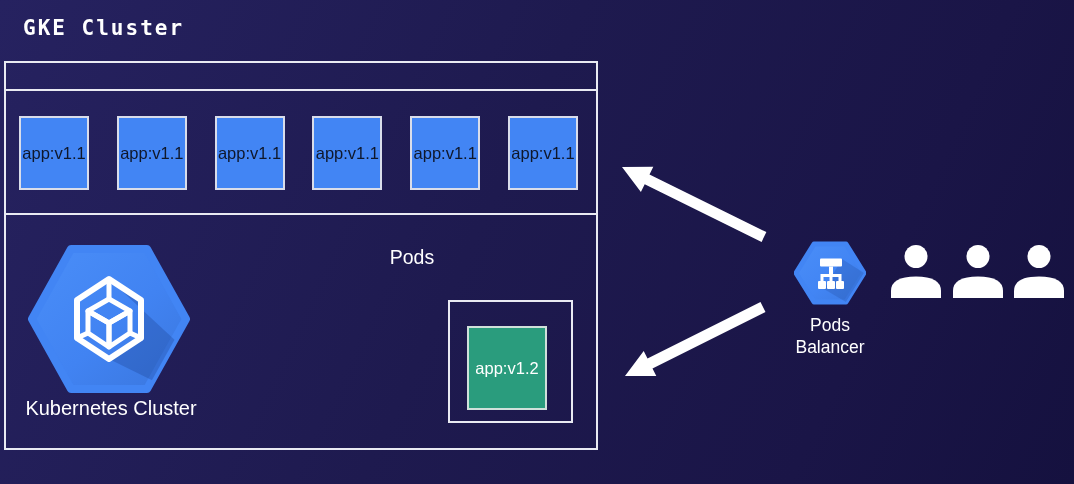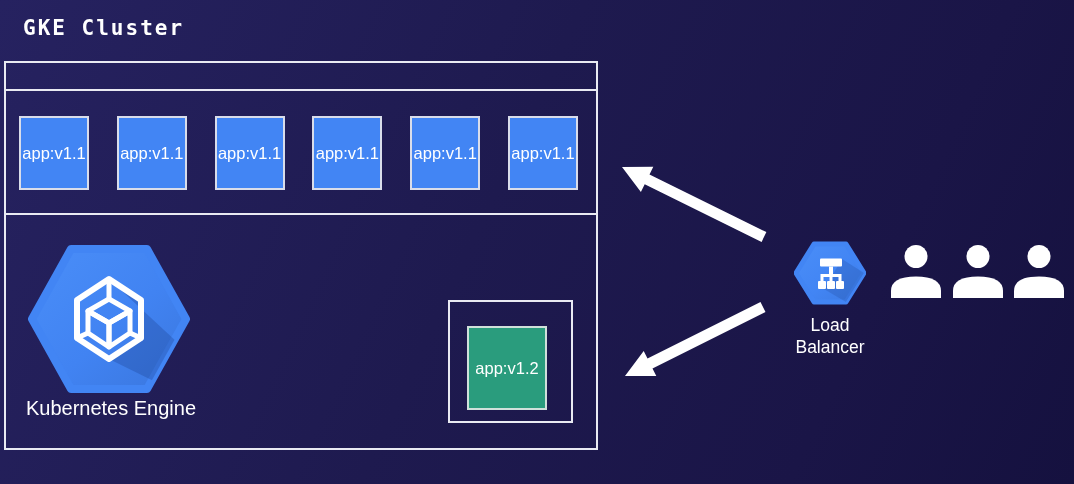--- a/index.html
+++ b/index.html
@@ -25,21 +25,21 @@
   .divider.d1{top:89px;}
   .divider.d2{top:213px;}
   .pods-row{
     position:absolute;left:19px;top:116px;width:559px;height:74px;
     display:flex;justify-content:space-between;align-items:center;
   }
   .pod-v11{
     width:70px;height:74px;box-sizing:border-box;
     background:#4285f4;border:2px solid #d9ddea;
     display:flex;align-items:center;justify-content:center;
-    font-size:16.5px;color:#ffffff;white-space:nowrap;
+    font-size:16.5px;color:#0f172a;white-space:nowrap;
   }
   .pods-label{position:absolute;left:352px;top:246px;width:120px;text-align:center;font-size:19.5px;}
   .gke-icon{position:absolute;left:28px;top:243px;}
   .gke-label{position:absolute;left:18px;top:397px;width:186px;text-align:center;font-size:20px;}
   .v12-box{
     position:absolute;left:448px;top:300px;width:125px;height:123px;
     border:2px solid #e9eaf2;box-sizing:border-box;
   }
   .pod-v12{
     position:absolute;left:467px;top:326px;width:80px;height:84px;box-sizing:border-box;
@@ -69,20 +69,21 @@
 
   <div class="pods-row">
     <div class="pod-v11">app:v1.1</div>
     <div class="pod-v11">app:v1.1</div>
     <div class="pod-v11">app:v1.1</div>
     <div class="pod-v11">app:v1.1</div>
     <div class="pod-v11">app:v1.1</div>
     <div class="pod-v11">app:v1.1</div>
   </div>
 
+  <div class="pods-label">Pods</div>
 
   <svg class="gke-icon" width="162" height="152" viewBox="0 0 162 152">
     <defs>
       <linearGradient id="gkeGrad" x1="0" y1="0" x2="1" y2="1">
         <stop offset="0" stop-color="#4a8ef8"></stop>
         <stop offset="0.55" stop-color="#4183f2"></stop>
         <stop offset="1" stop-color="#3a76dd"></stop>
       </linearGradient>
       <clipPath id="gkeClip">
         <polygon points="4,76 43,6 119,6 158,76 119,146 43,146"></polygon>
@@ -93,21 +94,21 @@
     <g stroke="#ffffff" fill="none" stroke-linejoin="round" stroke-linecap="round">
       <polygon points="81,36 113,57 113,95 81,116 49,95 49,57" stroke-width="6"></polygon>
       <path d="M81,38 L81,56" stroke-width="5"></path>
       <path d="M49,95 L60,90" stroke-width="5"></path>
       <path d="M113,95 L102,90" stroke-width="5"></path>
       <polygon points="81,56 102,68 81,80 60,68" stroke-width="5"></polygon>
       <polygon points="60,68 81,80 81,104 60,90" stroke-width="5"></polygon>
       <polygon points="102,68 81,80 81,104 102,90" stroke-width="5"></polygon>
     </g>
   </svg>
-  <div class="gke-label">Kubernetes Engine</div>
+  <div class="gke-label">Kubernetes Cluster</div>
 
   <div class="v12-box"></div>
   <div class="pod-v12">app:v1.2</div>
 
 
   <svg class="arrows" width="1074" height="484" viewBox="0 0 1074 484">
     <polygon fill="#ffffff" points="766.4,232.1 649.5,174.5 653.3,166.8 622,167 640.9,192 644.7,184.3 761.6,241.9"></polygon>
     <polygon fill="#ffffff" points="760.5,302.1 647.5,358.6 643.7,351.0 625,376 656.3,376.0 652.5,368.4 765.5,311.9"></polygon>
   </svg>
 
@@ -129,21 +130,21 @@
       <rect x="35" y="25.5" width="4" height="8"></rect>
       <rect x="26.5" y="33" width="21" height="3"></rect>
       <rect x="26.5" y="36" width="3" height="4"></rect>
       <rect x="35.5" y="36" width="3" height="4"></rect>
       <rect x="44.5" y="36" width="3" height="4"></rect>
       <rect x="24" y="40" width="8" height="8" rx="1"></rect>
       <rect x="33" y="40" width="8" height="8" rx="1"></rect>
       <rect x="42" y="40" width="8" height="8" rx="1"></rect>
     </g>
   </svg>
-  <div class="lb-label">Load Balancer</div>
+  <div class="lb-label">Pods Balancer</div>
 
   <svg class="users-icons" width="175" height="53" viewBox="0 0 175 53">
     <g fill="#ffffff">
       <circle cx="26" cy="11.5" r="11.5"></circle>
       <path d="M1,53 V46 Q1,31.5 26,31.5 Q51,31.5 51,46 V53 Z"></path>
     </g>
     <g fill="#ffffff" transform="translate(62,0)">
       <circle cx="26" cy="11.5" r="11.5"></circle>
       <path d="M1,53 V46 Q1,31.5 26,31.5 Q51,31.5 51,46 V53 Z"></path>
     </g>

